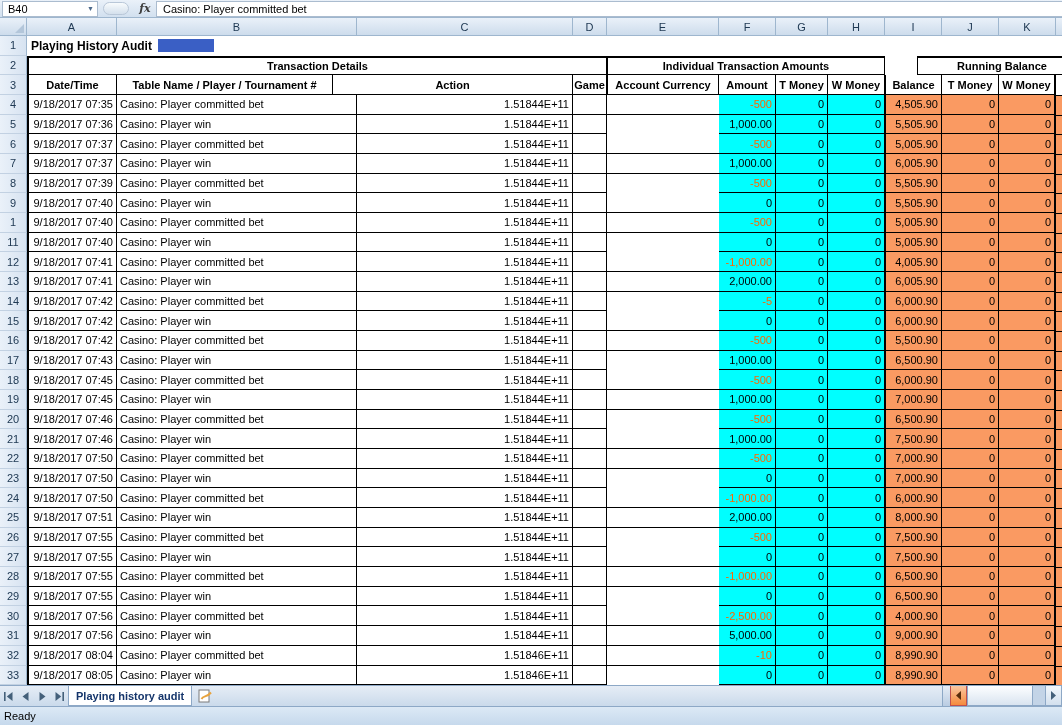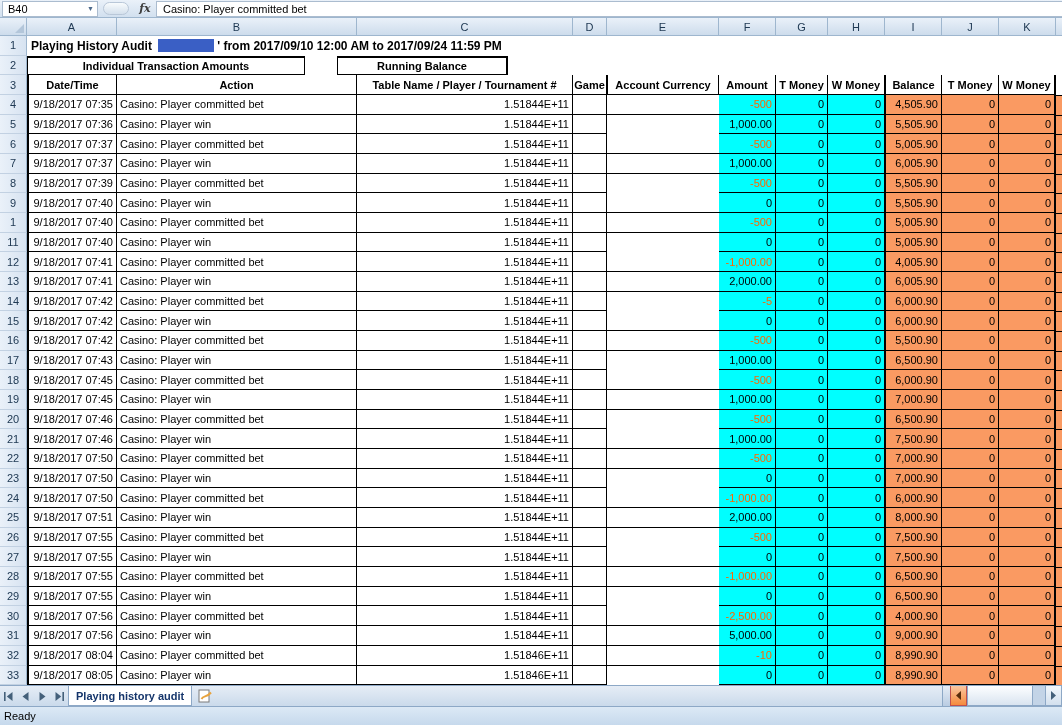--- a/index.html
+++ b/index.html
@@ -190,36 +190,36 @@
       <div class="head-sliver"></div>
     </div>
 
   <div class="sheet">
 
     <div class="r">
       <div class="rowhead">1</div>
       <div class="title-cell">
         <span class="tb">Playing History Audit </span>
         <span class="redact"></span>
-        <span class="tb">' from 2017/09/10 12:00 AM to 2017/09/24 11:59 PM</span>
       </div>
     </div>
 
     <div class="r">
       <div class="rowhead">2</div>
+      <div class="c gh g1 bl2">Transaction Details</div>
       <div class="c gh g2 blx">Individual Transaction Amounts</div>
       <div class="c gh g3 blx br2">Running Balance</div>
       <div class="sliver"></div>
     </div>
 
     <div class="r">
       <div class="rowhead">3</div>
       <div class="c w-a hd bl2">Date/Time</div>
+      <div class="c w-c hd">Table Name / Player / Tournament #</div>
       <div class="c w-b hd">Action</div>
-      <div class="c w-c hd">Table Name / Player / Tournament #</div>
       <div class="c w-d hd">Game</div>
       <div class="c w-e hd blx">Account Currency</div>
       <div class="c w-f hd">Amount</div>
       <div class="c w-g hd">T Money</div>
       <div class="c w-h hd">W Money</div>
       <div class="c w-i hd blx">Balance</div>
       <div class="c w-j hd">T Money</div>
       <div class="c w-k hd br2">W Money</div>
       <div class="sliver"></div>
     </div>

